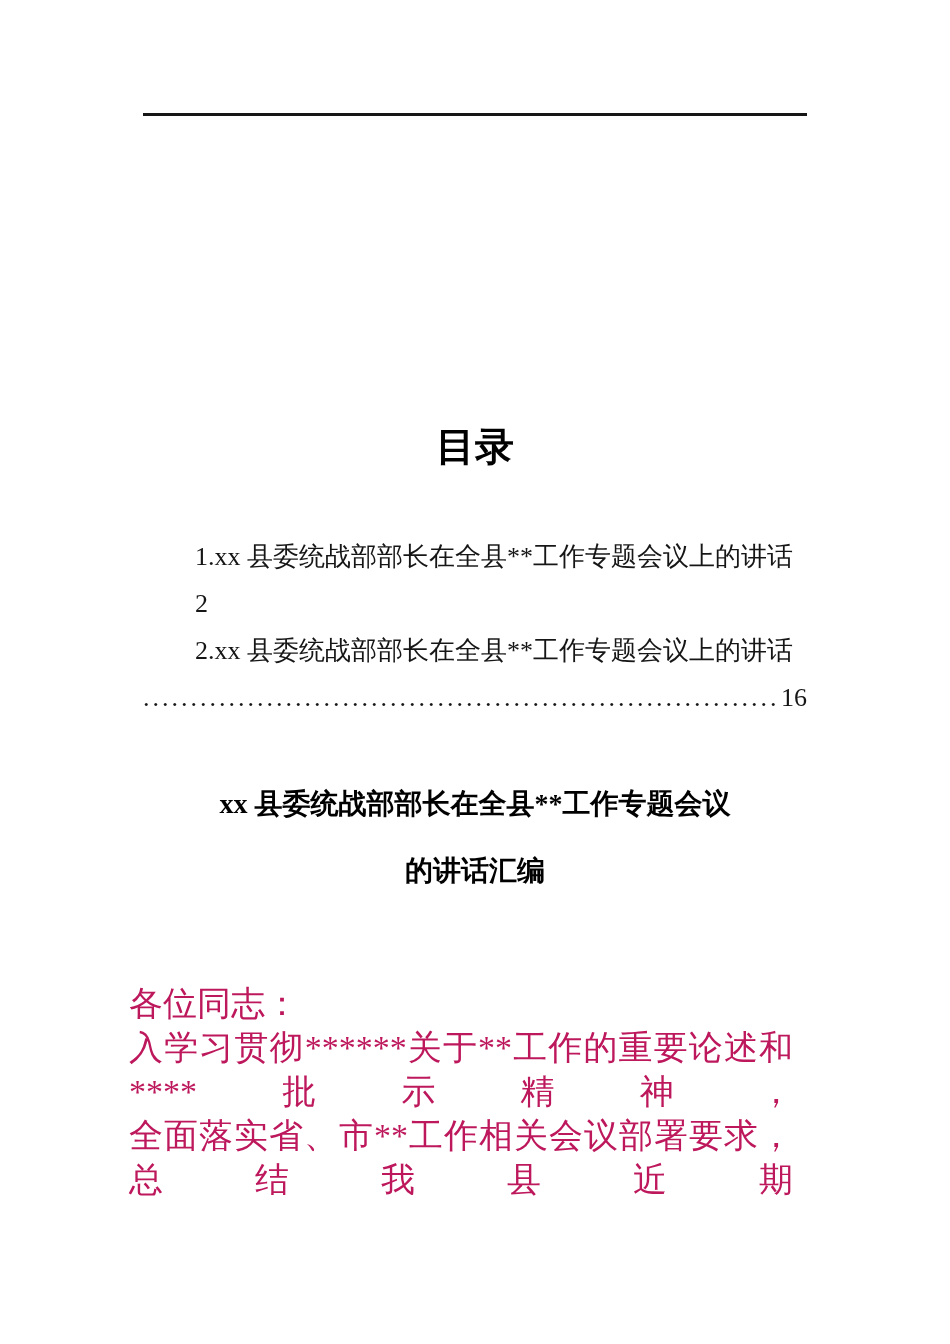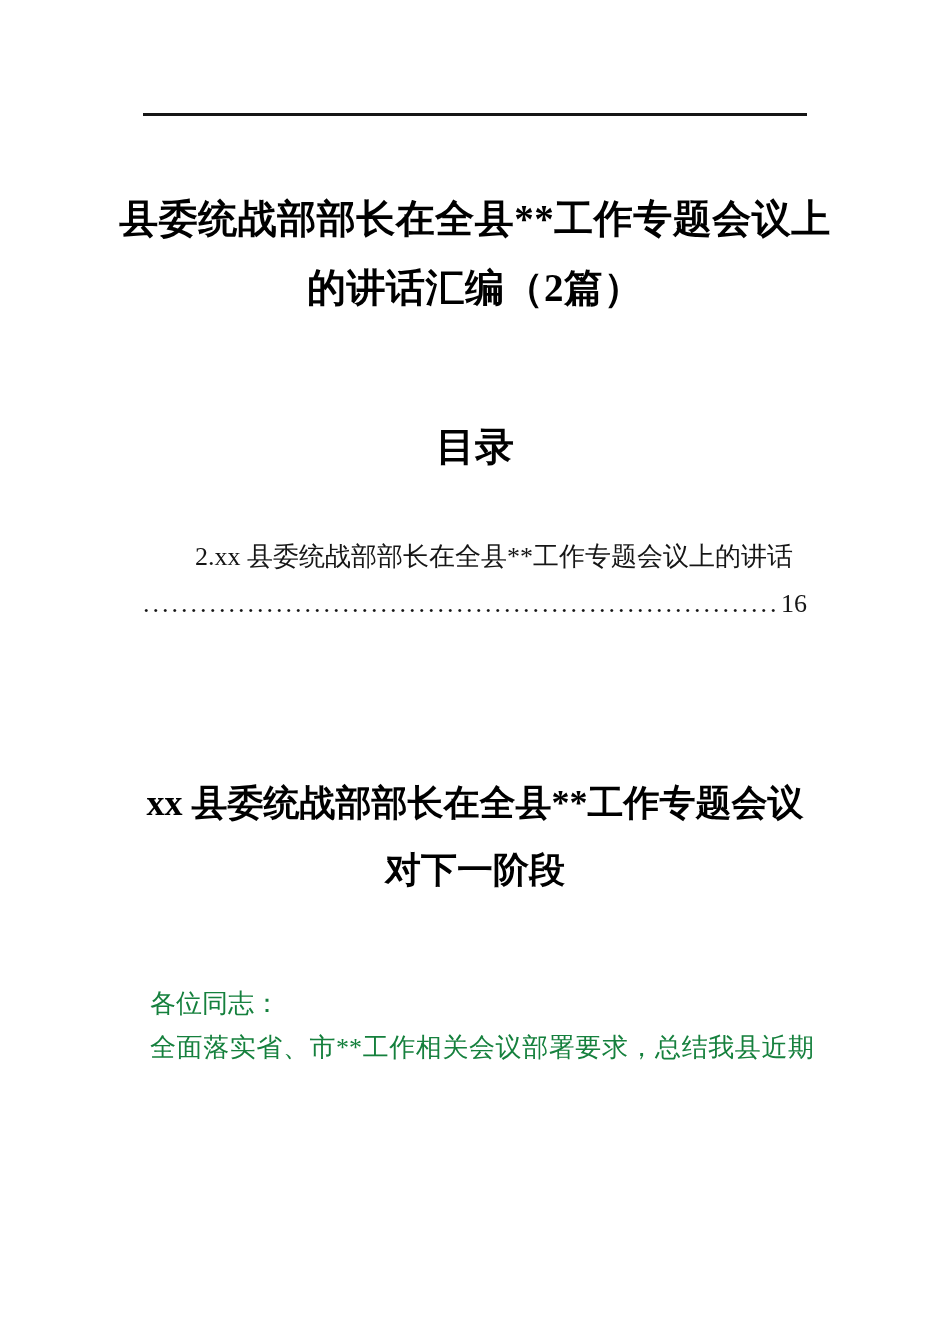--- a/index.html
+++ b/index.html
@@ -71,67 +71,65 @@
   .pagenum {
     flex: 0 0 auto;
     padding-left: 3px;
   }
   .section-title {
     position: absolute;
     left: 70px;
     right: 70px;
     top: 770px;
     margin: 0;
-    font-size: 36px;
+    font-size: 28px;
     font-weight: bold;
     line-height: 67px;
     text-align: center;
   }
   .body-block {
     position: absolute;
-    left: 150px;
+    left: 129px;
     width: 664px;
     top: 982px;
-    font-size: 26px;
+    font-size: 34px;
     line-height: 44px;
-    color: #15803d;
+    color: #be185d;
   }
   .body-line { min-height: 44px; }
   .body-line.para {
     text-align: justify;
     text-align-last: justify;
     text-justify: inter-ideograph;
   }
   .body-line.para.first { text-indent: 52px; }
 </style>
 </head>
 <body>
 
 <div class="doc">
 
   <div class="rule"></div>
 
-  <h1 class="main-title">
-    <span class="title-line">县委统战部部长在全县**工作专题会议上</span>
-    <span class="title-line">的讲话汇编（2篇）</span>
-  </h1>
 
   <h2 class="toc-heading">目录</h2>
 
   <div class="toc">
+    <div class="toc-line indent">1.xx 县委统战部部长在全县**工作专题会议上的讲话 2</div>
     <div class="toc-line indent">2.xx 县委统战部部长在全县**工作专题会议上的讲话</div>
     <div class="toc-line leader">
       <span class="dots">....................................................................................................</span>
       <span class="pagenum">16</span>
     </div>
   </div>
 
   <h2 class="section-title">
     <span class="title-line">xx 县委统战部部长在全县**工作专题会议</span>
-    <span class="title-line">对下一阶段</span>
+    <span class="title-line">的讲话汇编</span>
   </h2>
 
   <div class="body-block">
     <div class="body-line salutation">各位同志：</div>
+    <div class="body-line para">入学习贯彻******关于**工作的重要论述和****批示精神，</div>
     <div class="body-line para">全面落实省、市**工作相关会议部署要求，总结我县近期</div>
   </div>
 
 </div>
 
 </body></html>

